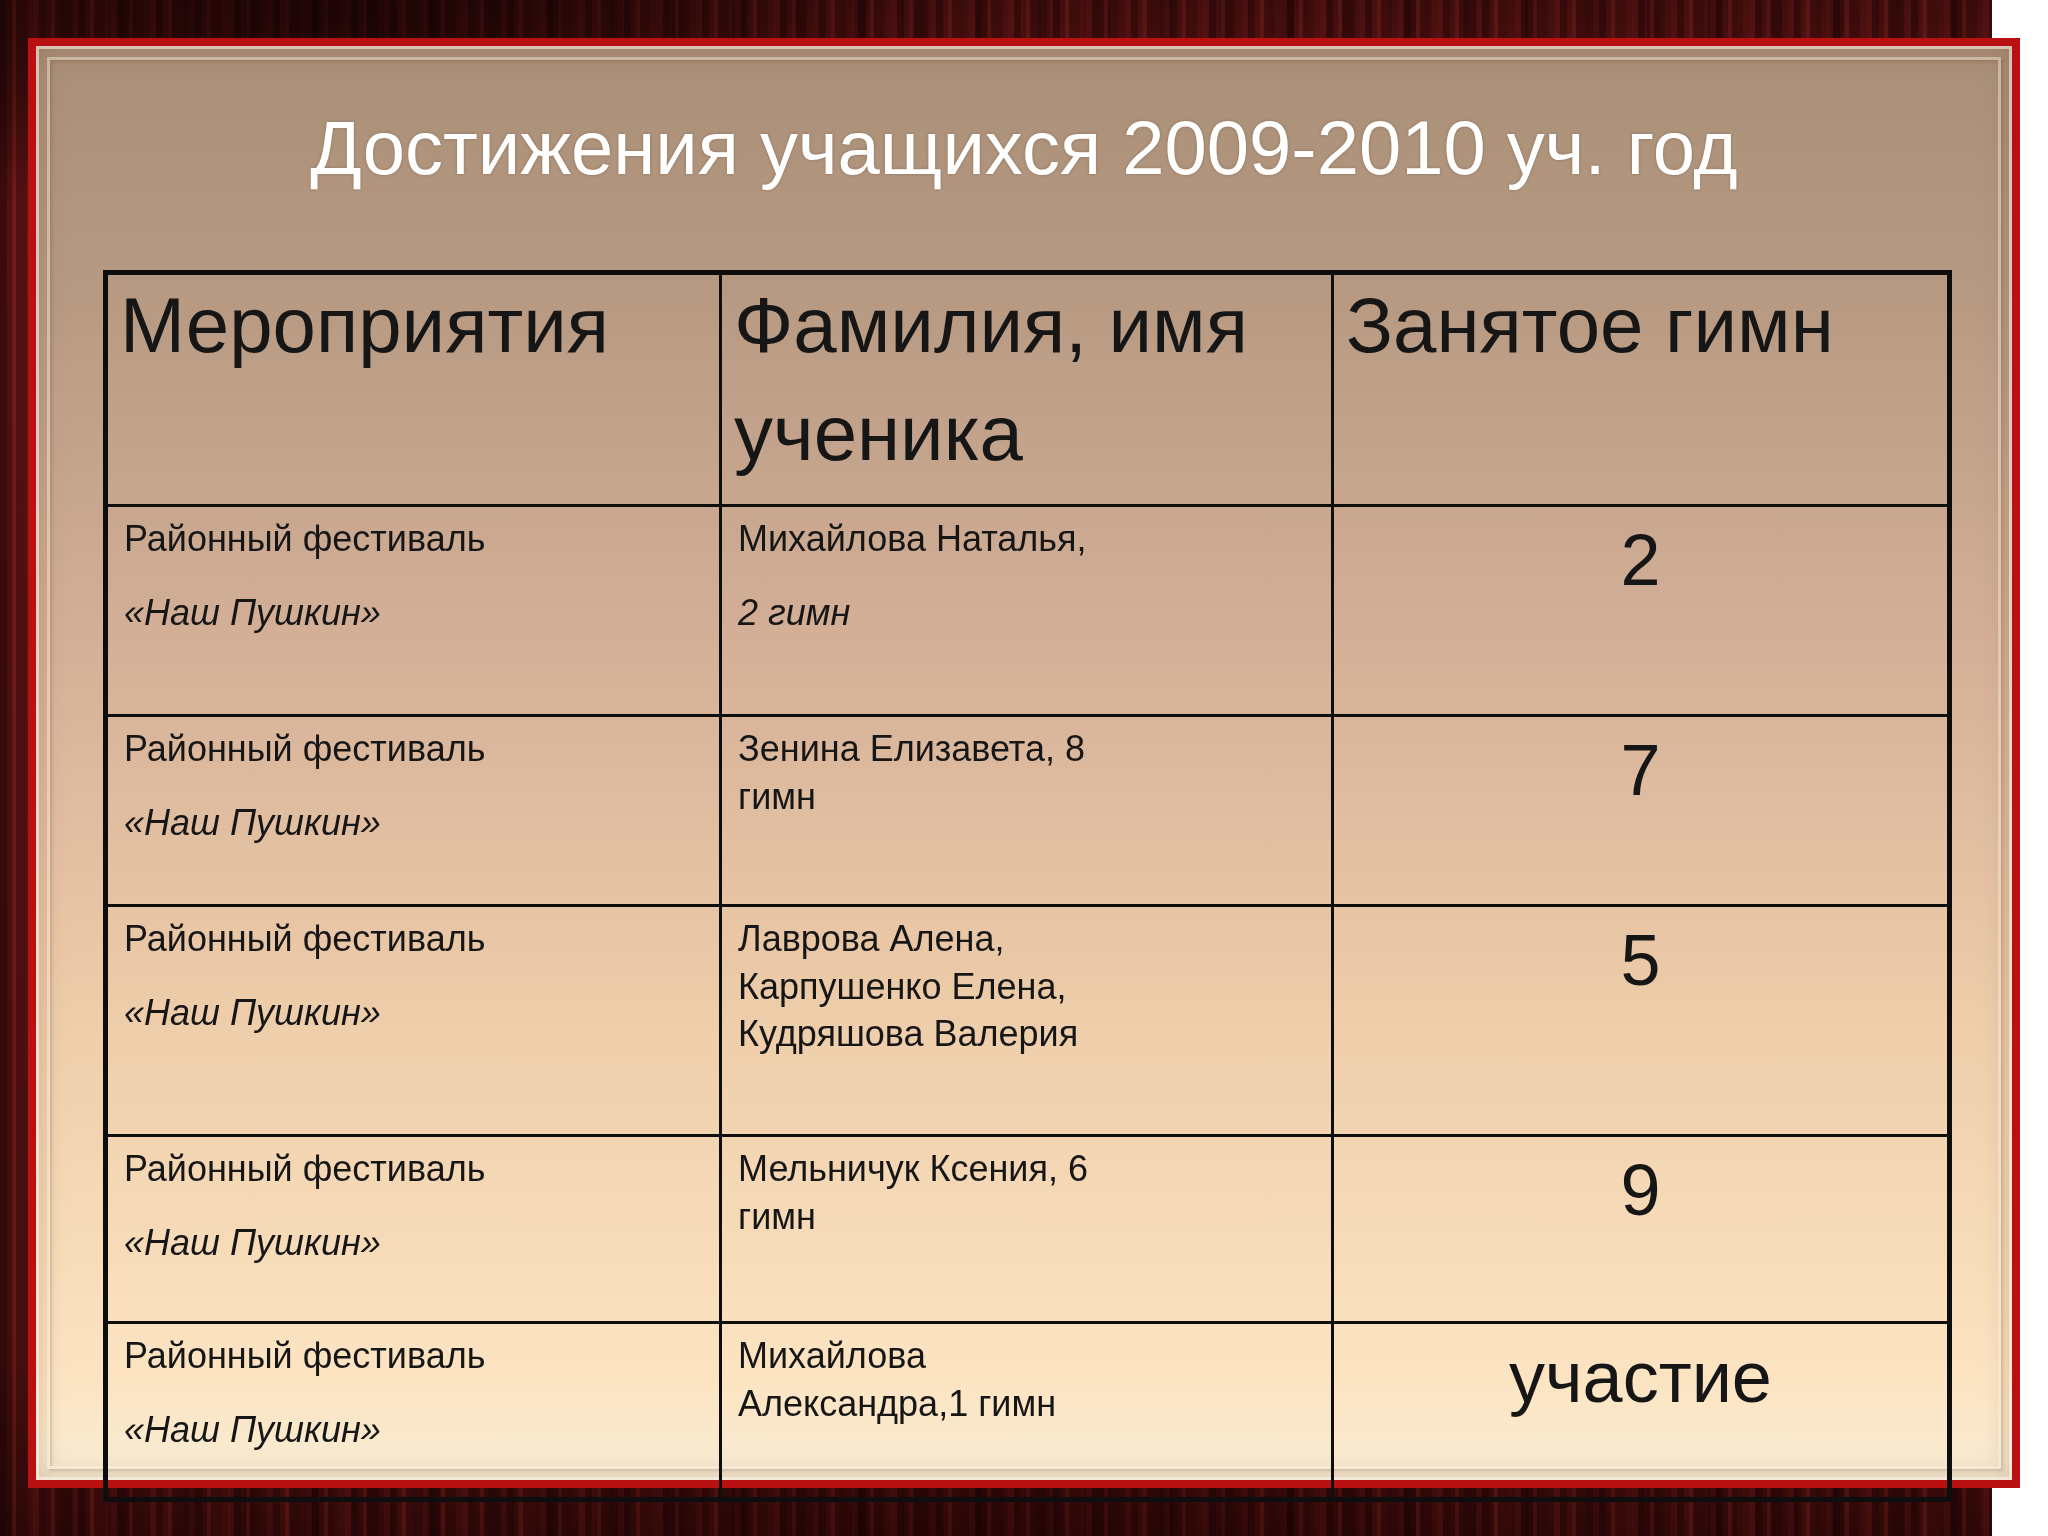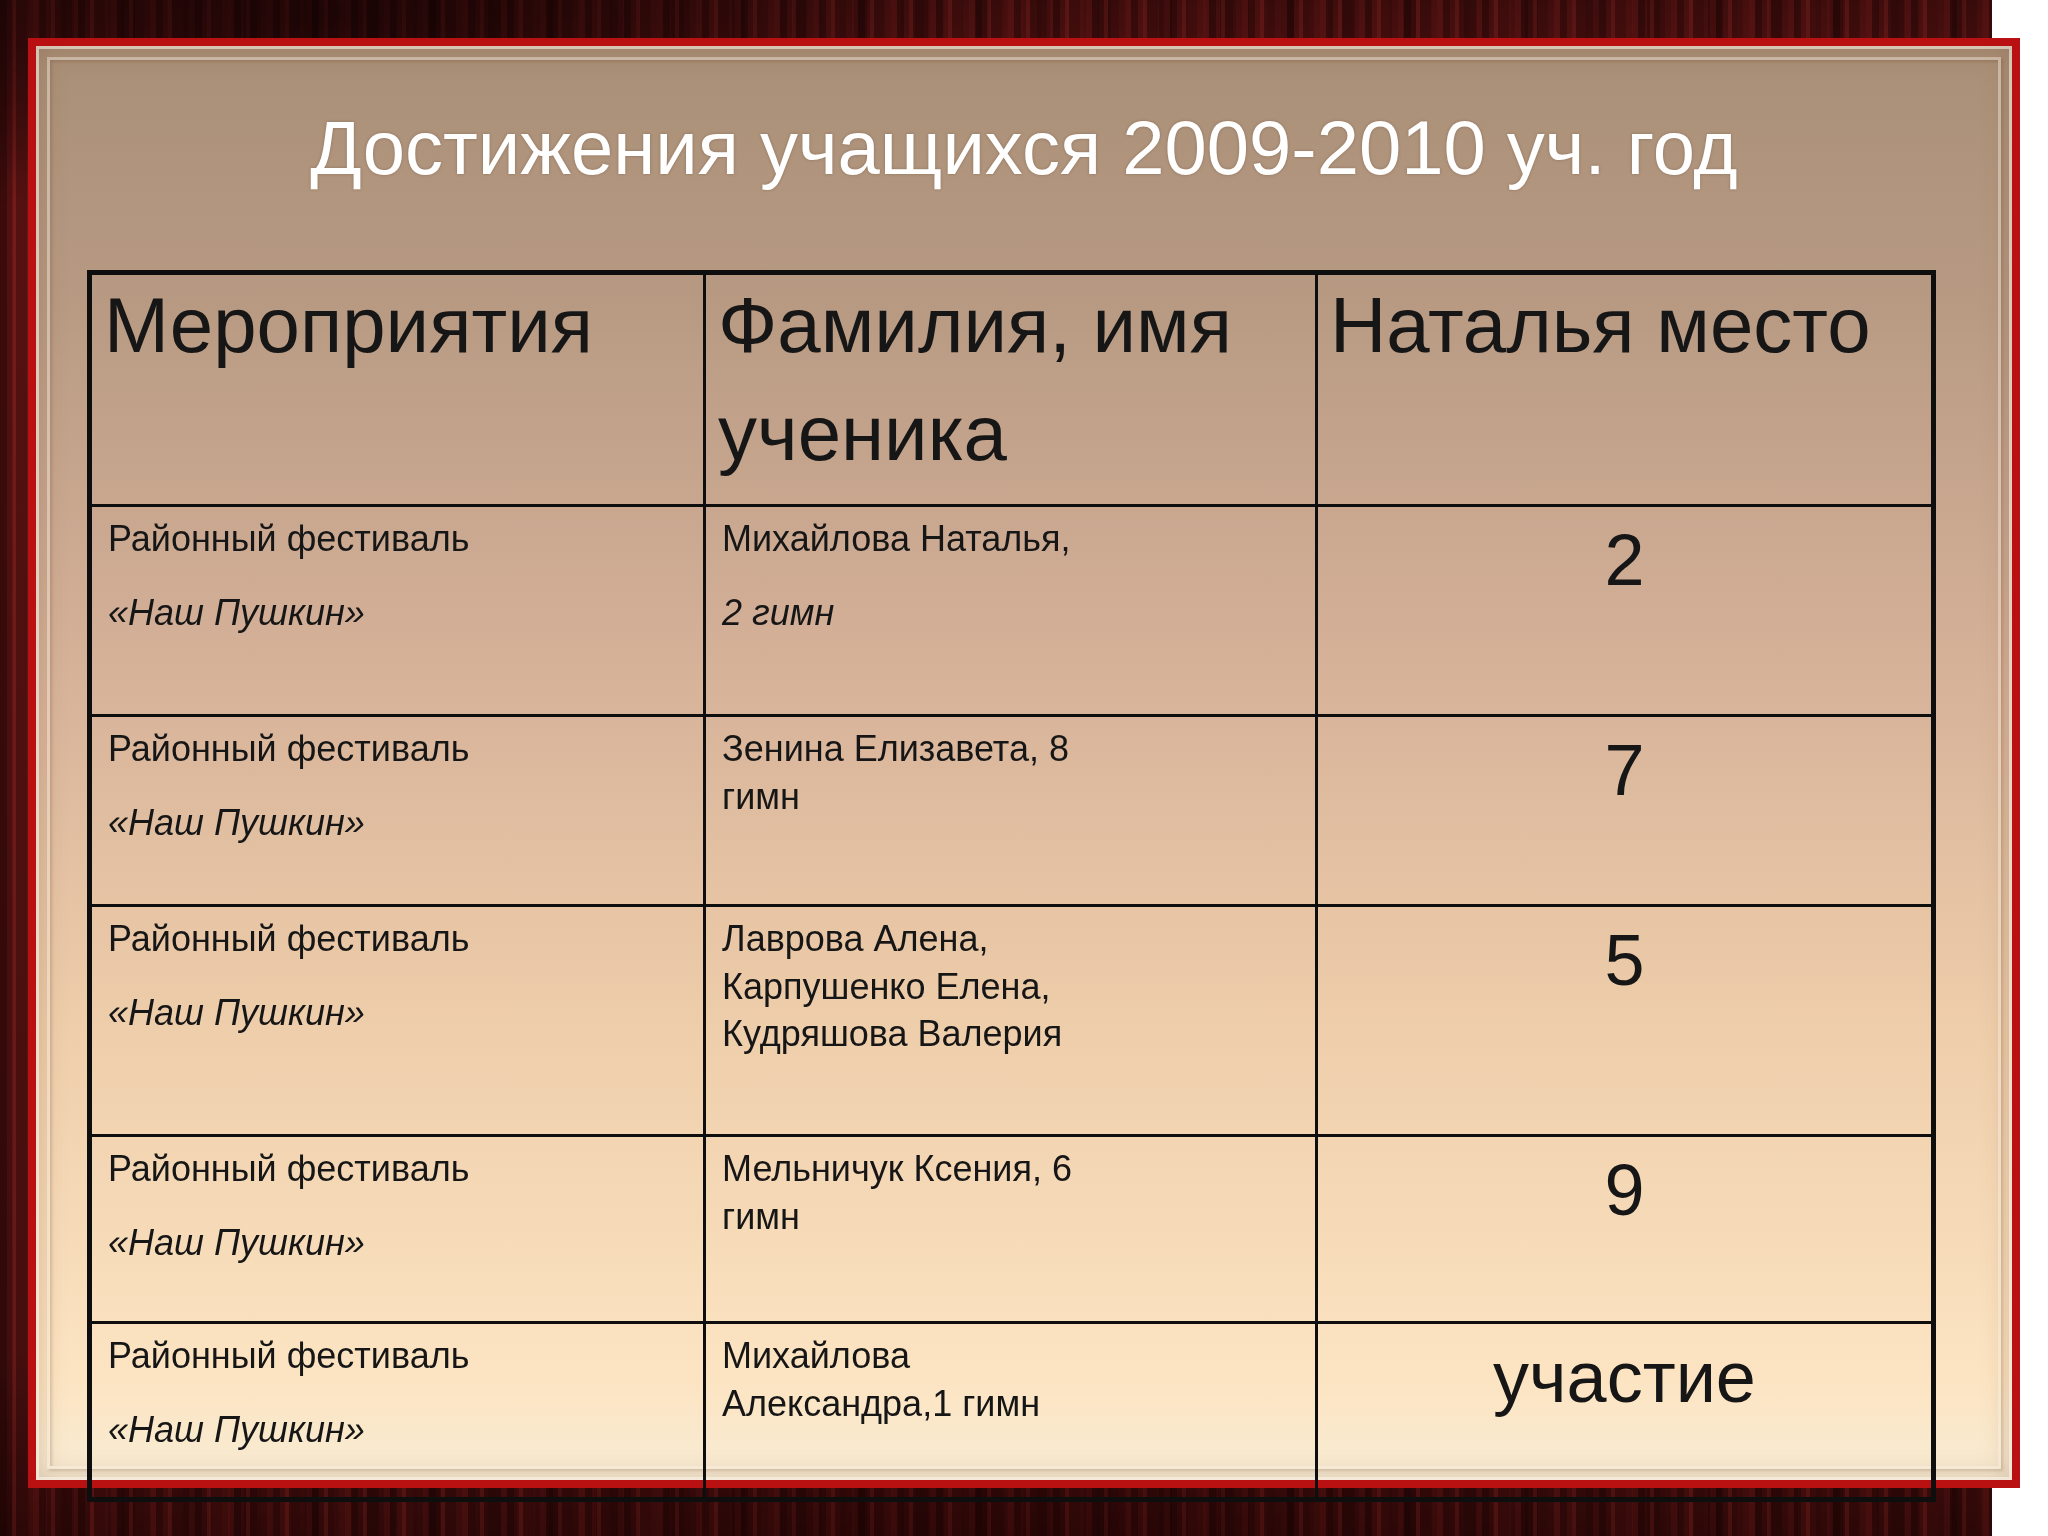--- a/index.html
+++ b/index.html
@@ -68,21 +68,21 @@
     margin: 0;
     text-align: center;
     font-size: 76px;
     font-weight: 400;
     letter-spacing: 0px;
     color: var(--title-color, #ffffff);
     text-shadow: 0 0 3px rgba(80,50,30,0.35);
   }
   table.ach-table {
     position: absolute;
-    left: 87px;
+    left: 103px;
     top: 270px;
     width: 1844px;
     height: 1232px;
     border-collapse: collapse;
     table-layout: fixed;
     background: transparent;
     z-index: 5;
     color: var(--text-color, #161616);
     padding-left: 26px;
   }
@@ -137,21 +137,21 @@
     <thead>
         <tr>
           <th class="hcell">
             <div class="cell-line">Мероприятия</div>
           </th>
           <th class="hcell">
             <div class="cell-line">Фамилия, имя</div>
             <div class="cell-line">ученика</div>
           </th>
           <th class="hcell">
-            <div class="cell-line">Наталья место</div>
+            <div class="cell-line">Занятое гимн</div>
           </th>
         </tr>
       </thead>
     <tbody>
         <tr>
           <td class="event-cell">
             <div class="cell-para">
               <div class="cell-line">Районный фестиваль</div>
             </div>
             <div class="cell-para">

